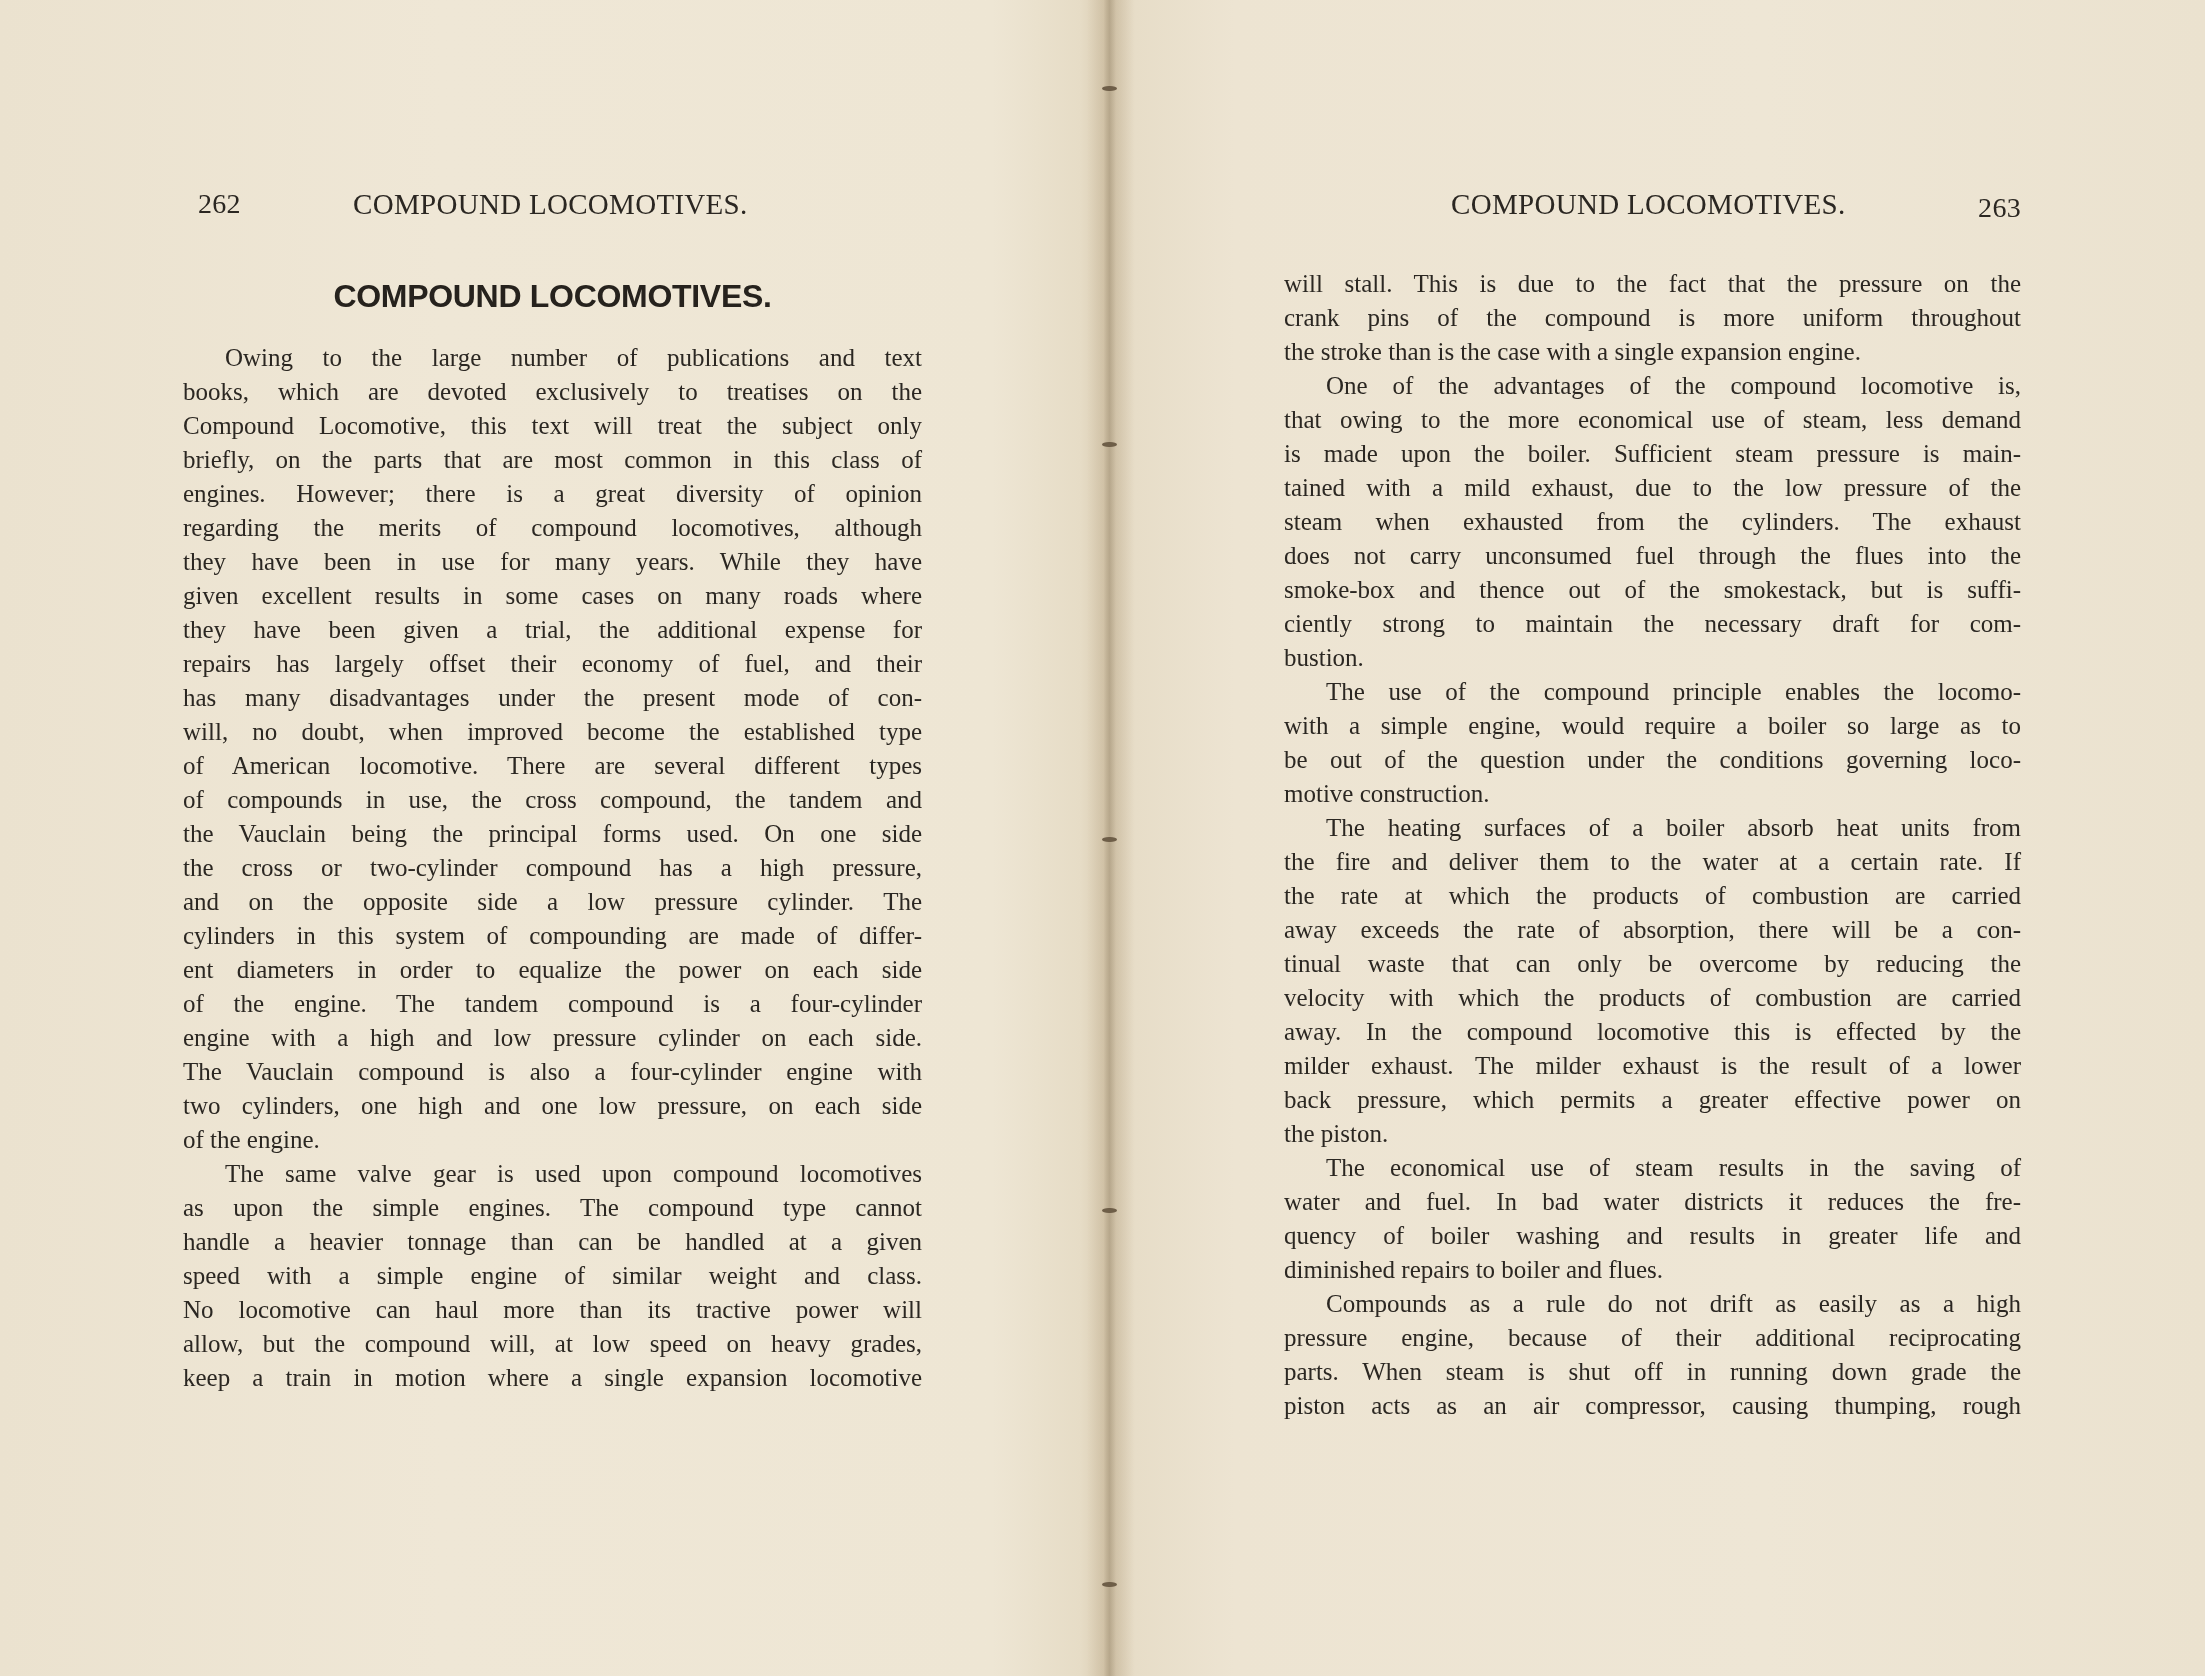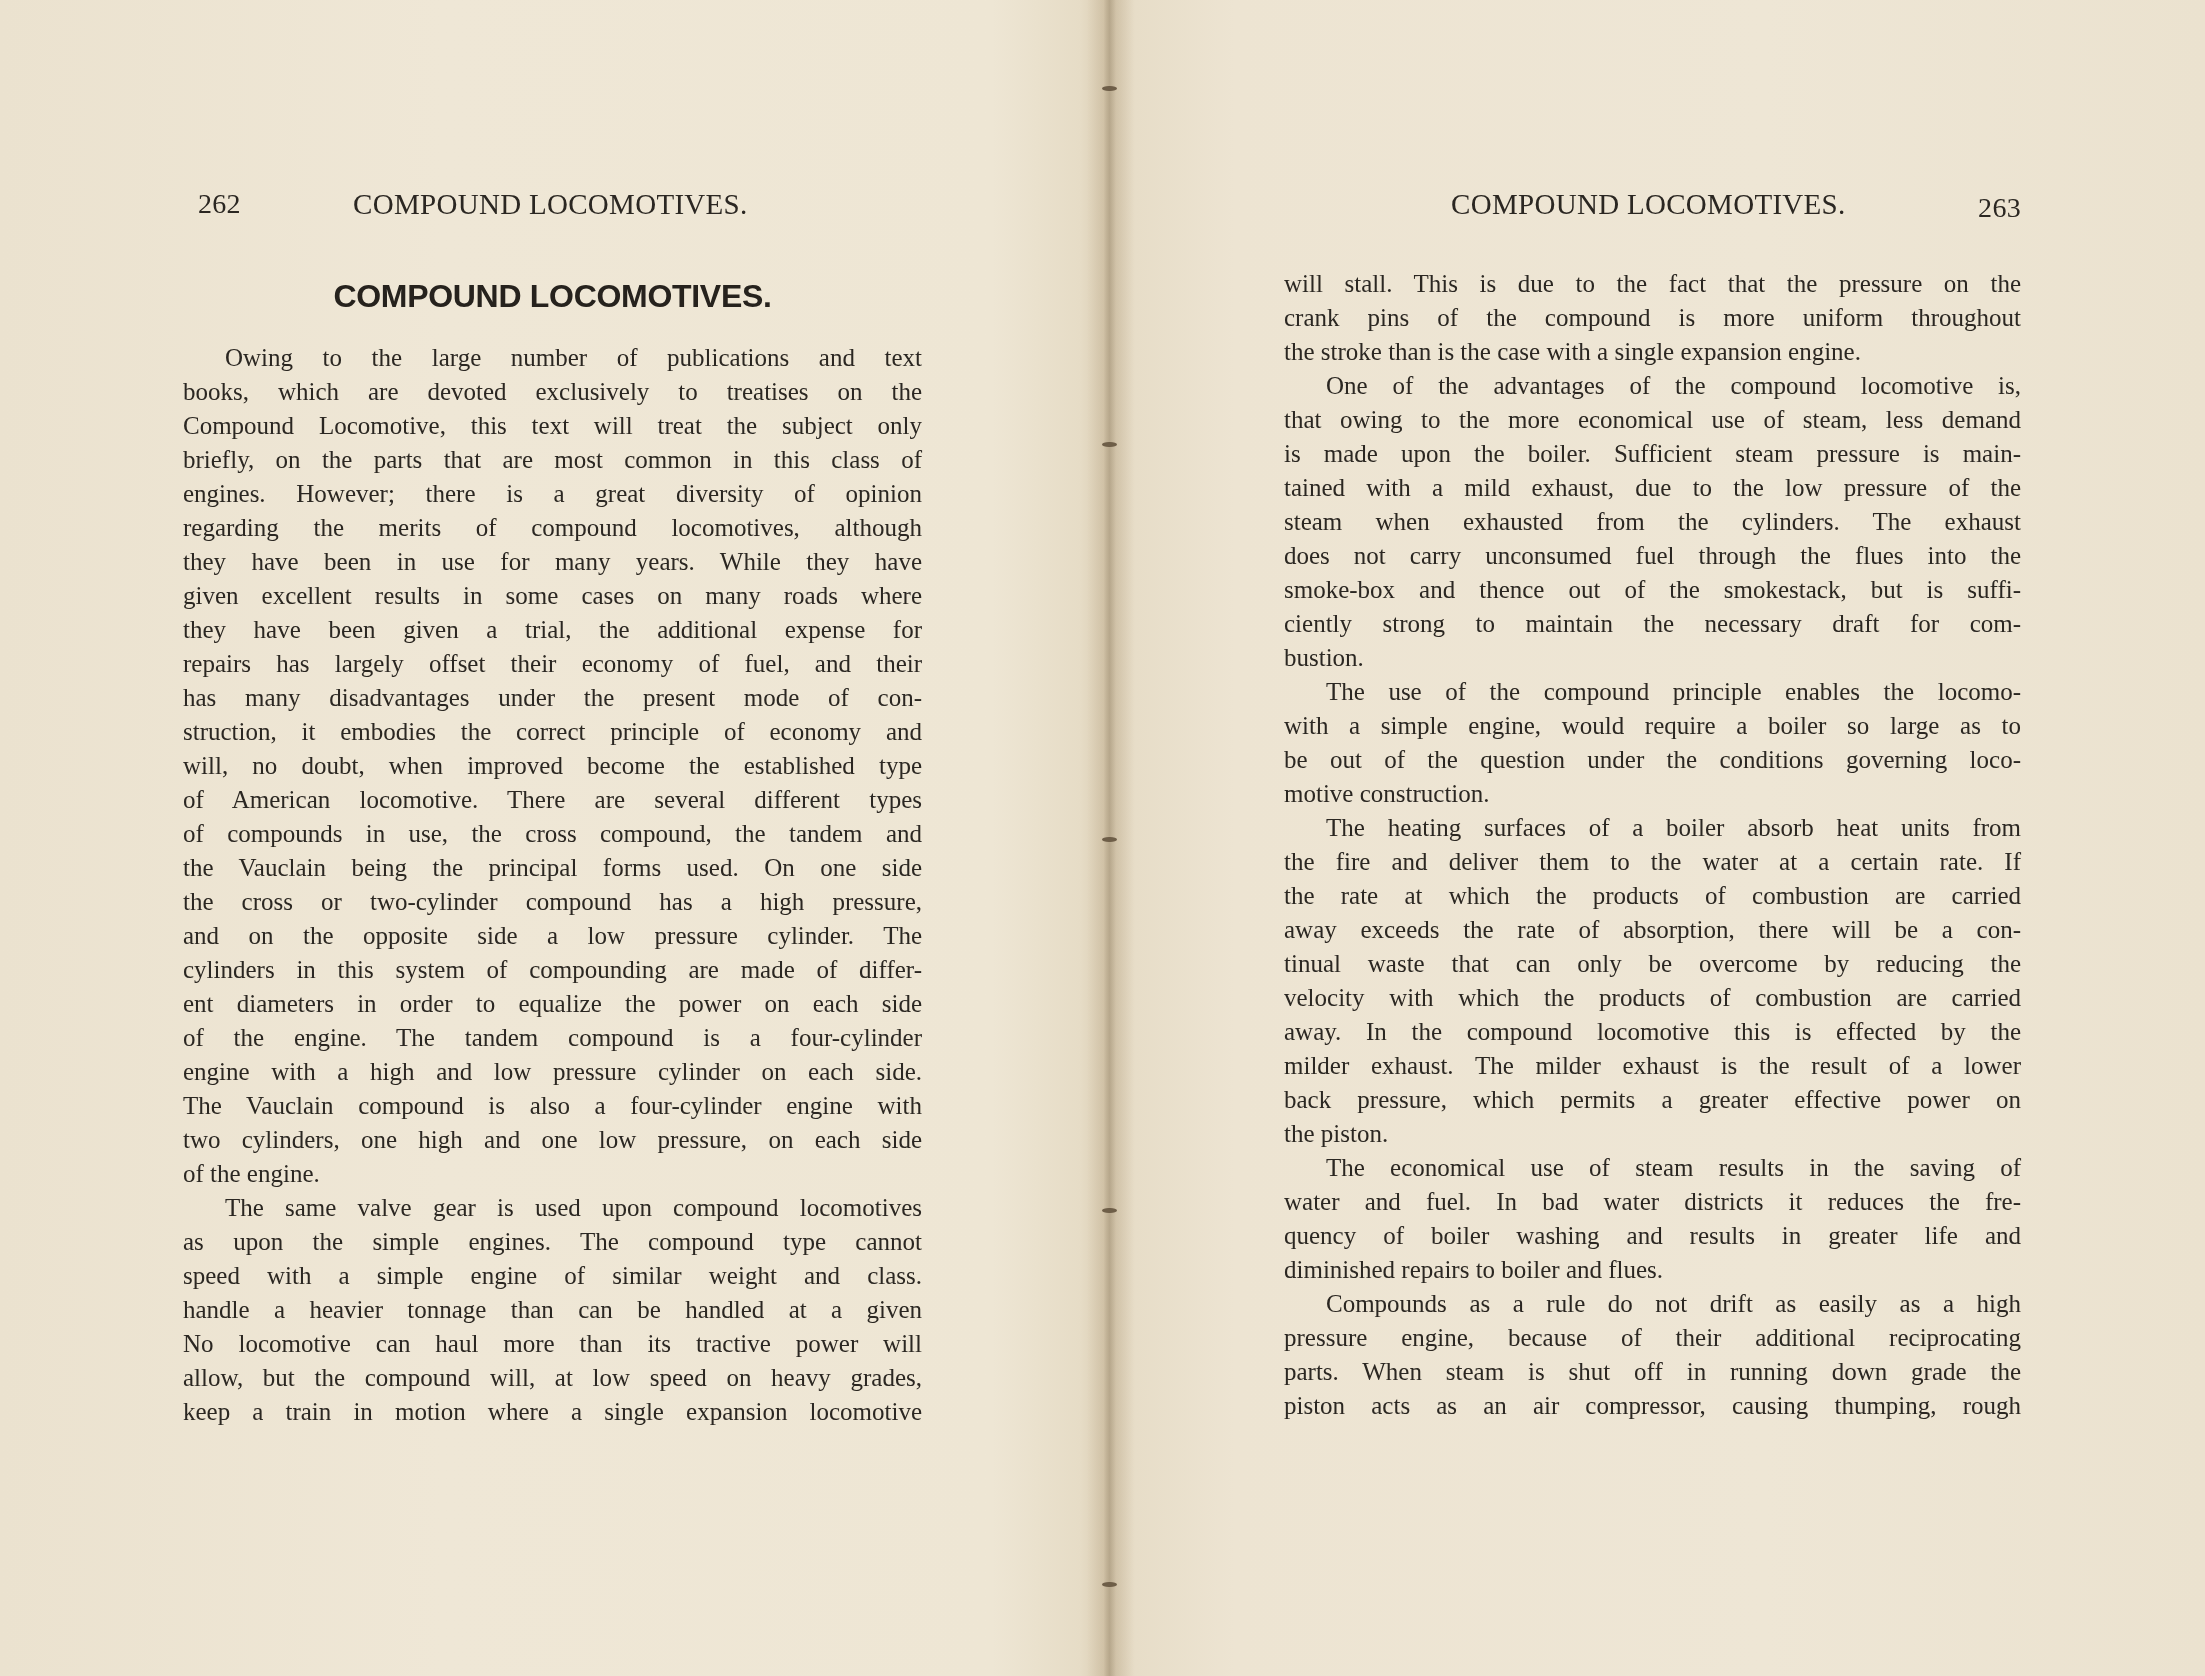--- a/index.html
+++ b/index.html
@@ -73,40 +73,39 @@
           <div class="line">books, which are devoted exclusively to treatises on the</div>
           <div class="line">Compound Locomotive, this text will treat the subject only</div>
           <div class="line">briefly, on the parts that are most common in this class of</div>
           <div class="line">engines. However; there is a great diversity of opinion</div>
           <div class="line">regarding the merits of compound locomotives, although</div>
           <div class="line">they have been in use for many years. While they have</div>
           <div class="line">given excellent results in some cases on many roads where</div>
           <div class="line">they have been given a trial, the additional expense for</div>
           <div class="line">repairs has largely offset their economy of fuel, and their</div>
           <div class="line">has many disadvantages under the present mode of con-</div>
-          <div class="line">struction, it embodies the correct principle of economy and</div>
           <div class="line">will, no doubt, when improved become the established type</div>
           <div class="line">of American locomotive. There are several different types</div>
           <div class="line">of compounds in use, the cross compound, the tandem and</div>
           <div class="line">the Vauclain being the principal forms used. On one side</div>
           <div class="line">the cross or two-cylinder compound has a high pressure,</div>
           <div class="line">and on the opposite side a low pressure cylinder. The</div>
           <div class="line">cylinders in this system of compounding are made of differ-</div>
           <div class="line">ent diameters in order to equalize the power on each side</div>
           <div class="line">of the engine. The tandem compound is a four-cylinder</div>
           <div class="line">engine with a high and low pressure cylinder on each side.</div>
           <div class="line">The Vauclain compound is also a four-cylinder engine with</div>
           <div class="line">two cylinders, one high and one low pressure, on each side</div>
           <div class="line last">of the engine.</div>
         </div>
         <div>
           <div class="line indent">The same valve gear is used upon compound locomotives</div>
           <div class="line">as upon the simple engines. The compound type cannot</div>
+          <div class="line">handle a heavier tonnage than can be handled at a given</div>
           <div class="line">speed with a simple engine of similar weight and class.</div>
-          <div class="line">handle a heavier tonnage than can be handled at a given</div>
           <div class="line">No locomotive can haul more than its tractive power will</div>
           <div class="line">allow, but the compound will, at low speed on heavy grades,</div>
           <div class="line">keep a train in motion where a single expansion locomotive</div>
         </div>
       </div>
   </div>
 
   <div class="page right">
     <div class="running-head">
       <span class="title">COMPOUND LOCOMOTIVES.</span>

